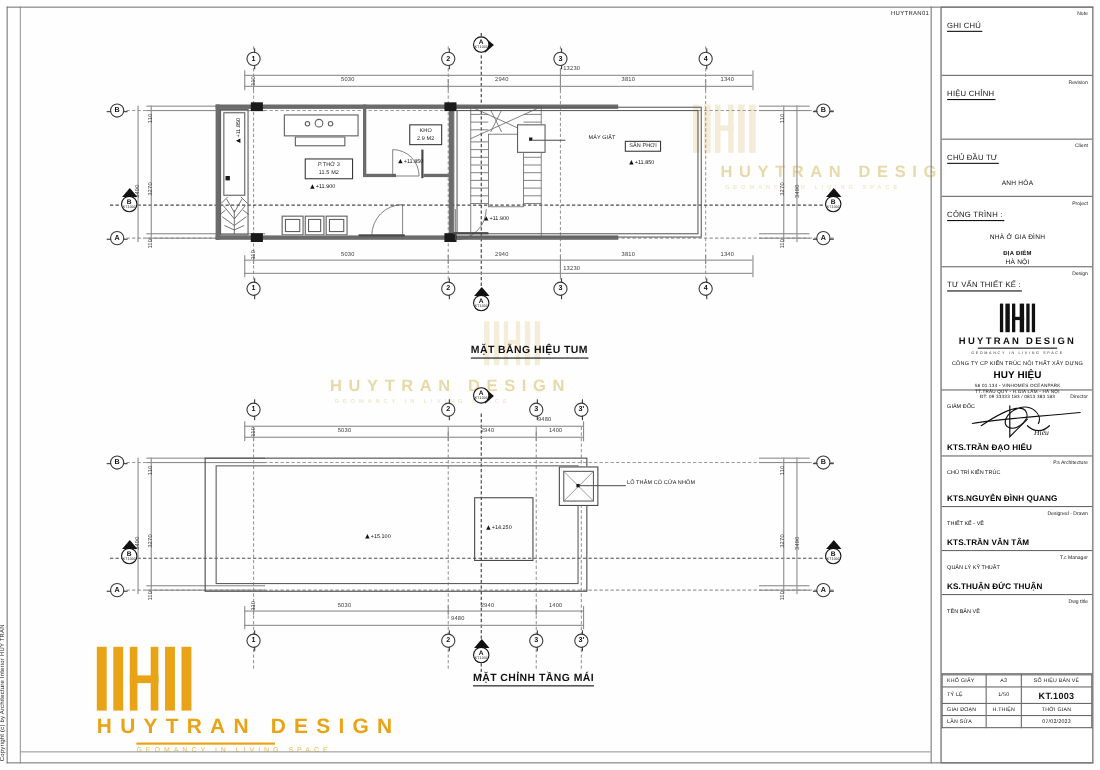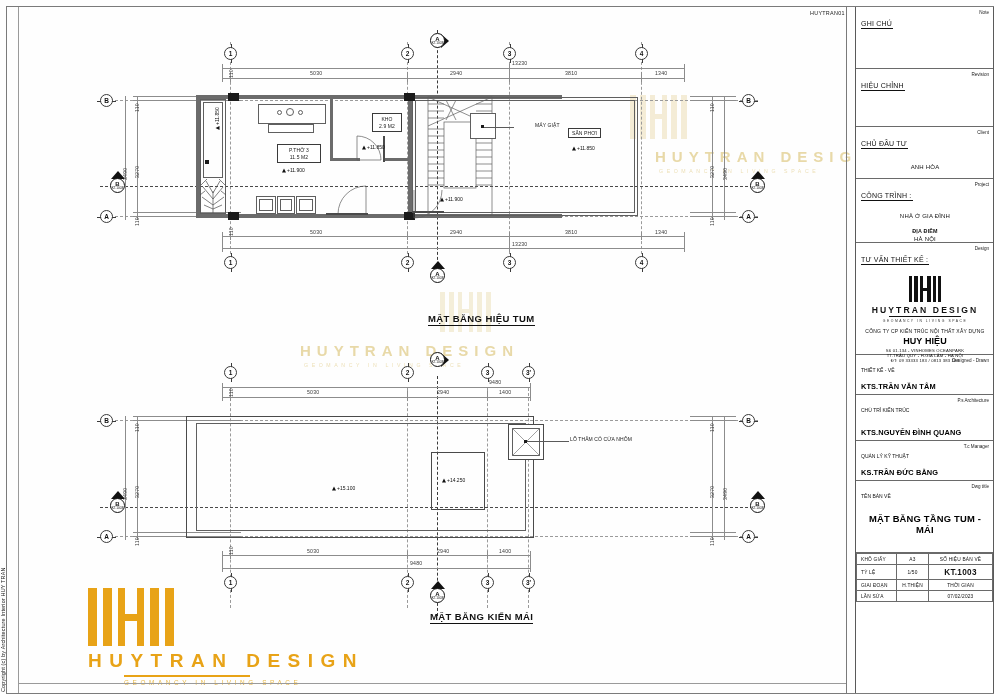--- a/index.html
+++ b/index.html
@@ -579,21 +579,21 @@
     <div class="bub v" style="left:522px; top:236px;">3'</div>
 
     <div class="secmark" style="left:430px; top:248px;">
       <div class="arr u"></div>
       <div class="c">
           <u>A</u>
           <s>KT.1003</s>
         </div>
     </div>
 
-    <div class="plan-title" style="left:430px; top:271px;">MẶT BẰNG KIẾN MÁI</div>
+    <div class="plan-title" style="left:430px; top:271px;">MẶT CHỈNH TẦNG MÁI</div>
   </div>
 
   <div class="abs" style="left:810px; top:10px; font-size:5.4px; color:#222; letter-spacing:.3px;">HUYTRAN01</div>
 
   <div id="copyright">Copyright (c) by  Architecture Interior HUY TRAN</div>
 
   <div id="biglogo">
     <div class="bl-h">
       <i></i>
         <i></i>
@@ -658,43 +658,56 @@
       <div class="lg-rule"></div>
       <div class="lg-tag" style="text-align:center;">GEOMANCY IN LIVING SPACE</div>
 
       <div class="tb-c" style="margin-top:5px; font-size:5px;">CÔNG TY CP KIẾN TRÚC NỘI THẤT XÂY DỰNG</div>
       <div class="tb-c tb-name" style="margin-top:2px; font-size:9px;">HUY HIỆU</div>
       <div class="tb-c" style="margin-top:2px; font-size:4.2px;">S6 01.134 - VINHOMES OCEANPARK</div>
       <div class="tb-c" style="font-size:4.2px;">TT.TRÂU QUỲ - H.GIA LÂM - HÀ NỘI</div>
       <div class="tb-c" style="font-size:4.2px;">ĐT: 09 33333 183 / 0813 383 183</div>
     </div>
 
+    <div class="tb-row" style="height:60px; padding:3px 4px 0 5px;">
+      <span style="font-size:5px; color:#111;">GIÁM ĐỐC</span>
+      <span class="tb-en">Director</span>
+      <svg class="abs" style="left:26px; top:8px;" width="106" height="38">
+        <g fill="none" stroke="#111" stroke-width="1.1" stroke-linecap="round">
+          <path d="M10 24 C 28 12, 44 4, 50 10 C 56 17, 44 28, 36 26 C 28 24, 32 12, 44 8 C 56 4, 66 14, 62 22"></path>
+          <path d="M2 22 C 22 18, 60 16, 100 12"></path>
+          <path d="M36 6 L 36 34 L 52 18"></path>
+          <path d="M52 24 C 58 30, 66 30, 72 24"></path>
+        </g>
+        <text x="58" y="32" font-size="7" font-family="Liberation Serif, serif" font-style="italic" fill="#111">Hiếu</text>
+      </svg>
+      <div class="tb-name abs" style="left:5px; bottom:3px;">KTS.TRẦN ĐẠO HIẾU</div>
+    </div>
+
+    <div class="tb-row" style="height:46px; padding:3px 4px 0 5px;">
+      <span style="font-size:5px; color:#111;">CHỦ TRÌ KIẾN TRÚC</span>
+      <span class="tb-en">P.s Architecture</span>
+      <div class="tb-name abs" style="left:5px; bottom:3px;">KTS.NGUYỄN ĐÌNH QUANG</div>
+    </div>
 
     <div class="tb-row" style="height:40px; padding:3px 4px 0 5px;">
       <span style="font-size:5px; color:#111;">THIẾT KẾ - VẼ</span>
       <span class="tb-en">Designed - Drawn</span>
       <div class="tb-name abs" style="left:5px; bottom:3px;">KTS.TRẦN VĂN TÂM</div>
     </div>
 
-    <div class="tb-row" style="height:46px; padding:3px 4px 0 5px;">
-      <span style="font-size:5px; color:#111;">CHỦ TRÌ KIẾN TRÚC</span>
-      <span class="tb-en">P.s Architecture</span>
-      <div class="tb-name abs" style="left:5px; bottom:3px;">KTS.NGUYỄN ĐÌNH QUANG</div>
-    </div>
-
     <div class="tb-row" style="height:40px; padding:3px 4px 0 5px;">
       <span style="font-size:5px; color:#111;">QUẢN LÝ KỸ THUẬT</span>
       <span class="tb-en">T.c Manager</span>
-      <div class="tb-name abs" style="left:5px; bottom:3px;">KS.TRẦN ĐỨC BẰNG</div>
+      <div class="tb-name abs" style="left:5px; bottom:3px;">KS.THUẬN ĐỨC THUẬN</div>
     </div>
 
     <div class="tb-row" style="height:72px; padding:3px 4px 0 5px;">
       <span style="font-size:5px; color:#111;">TÊN BẢN VẼ</span>
       <span class="tb-en">Dwg title</span>
-      <div style="text-align:center; margin-top:11px; font-size:9.4px; font-weight:bold; color:#000; letter-spacing:.2px;">MẶT BẰNG TẦNG TUM - MÁI</div>
     </div>
 
     <table class="tb-tbl">
       <tbody>
           <tr>
         <td class="l" style="width:40px;">KHỔ GIẤY</td>
         <td style="width:32px;">A3</td>
         <td>SỐ HIỆU BẢN VẼ</td>
       </tr>
       <tr>

